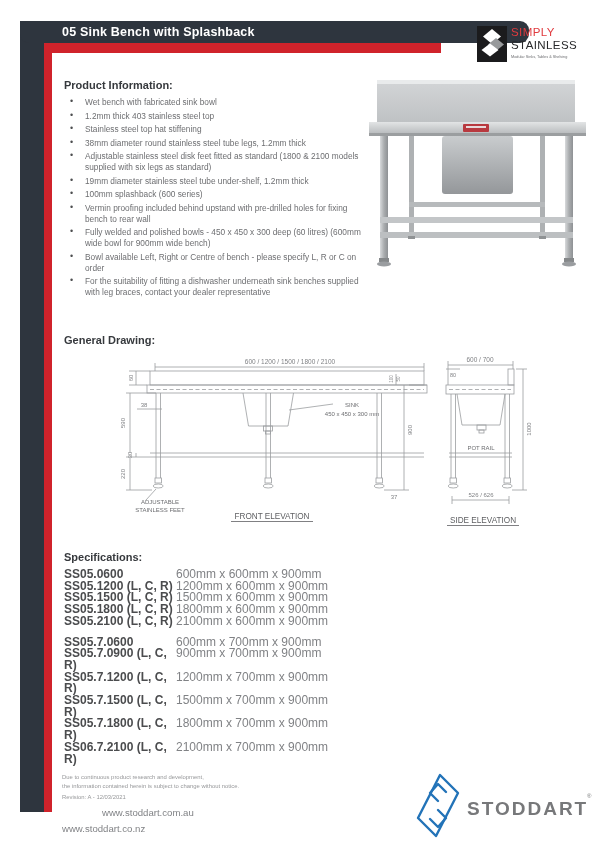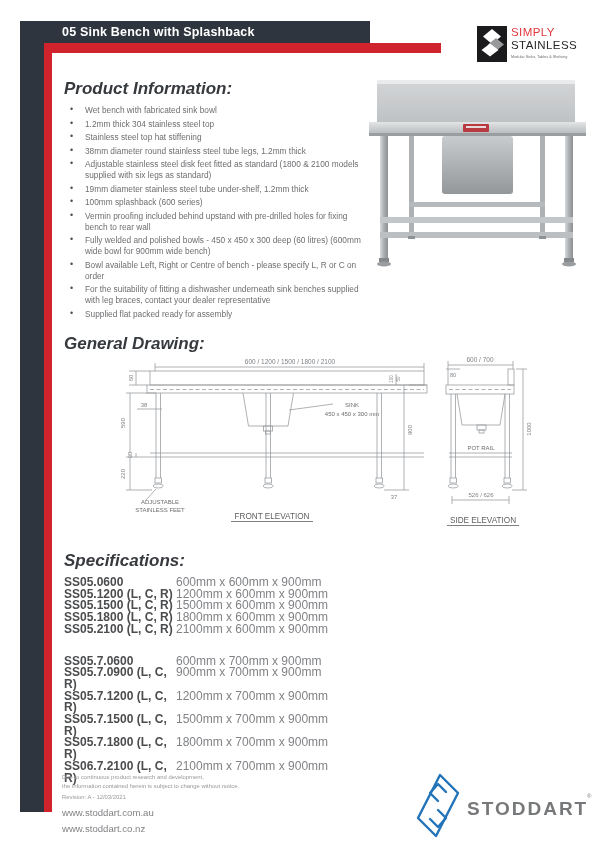--- a/index.html
+++ b/index.html
@@ -9,33 +9,33 @@
     background: #ffffff;
     font-family: "Liberation Sans", sans-serif;
     overflow: hidden;
     color: #6d6e71;
   }
   .abs { position: absolute; }
 
   
   .bar-left-navy  { left:20px; top:21px; width:24px; height:791px; background:#2e353e; }
   .bar-left-red   { left:44px; top:43px; width:8px;  height:769px; background:#d0232b; }
-  .header-navy    { left:20px; top:21px; width:350px; height:22px; background:#2e353e; }
+  .header-navy    { left:20px; top:21px; width:509px; height:22px; background:#2e353e;border-radius:9px; }
   .header-red     { left:44px; top:43px; width:397px; height:10px; background:#d0232b; }
   .page-title {
     padding-left:42px; line-height:22px; color:#ffffff;
     font-size:12.5px; font-weight:bold; letter-spacing:0.2px; white-space:nowrap;
   }
 
   
   .brand { left:477px; top:15px; width:118px; height:42px;margin-top:8px; }
 
   
   .product-info { left:64px; top:79px; width:300px; }
-  .section-heading { font-size:17px; font-weight:bold; color:#36393d; margin-bottom:6px;font-style:italic; }
+  .section-heading { font-size:11px; font-weight:bold; color:#36393d; margin-bottom:6px; }
   ul.bullets { list-style:none; }
   ul.bullets li {
     position:relative; padding-left:21px; font-size:8.3px; line-height:1.32;
     color:#6d6e71; margin-bottom:2.6px;
   }
   ul.bullets li::before { content:"•"; position:absolute; left:6px; top:-1px; color:#4d4e50; font-size:9px; }
   ul.bullets li.strong { font-weight:bold; color:#4b4c4e; }
 
   
   .photo { left:360px; top:66px; }
@@ -43,28 +43,28 @@
   
   .drawing-heading { left:64px; top:334px; }
   .drawing-svg { left:0; top:352px; }
   .drawing-svg text { font-family:"Liberation Sans", sans-serif; }
 
   
   .specs { left:64px; top:551px; width:330px; }
   .spec-row { display:flex; font-size:12px; line-height:11.7px; }
   .spec-code { width:112px; font-weight:bold; color:#4b4c4e; }
   .spec-size { color:#808285; }
-  .spec-group2 { margin-top:20px; }
+  .spec-group2 { margin-top:9px; }
 
   
   .footer-text { left:62px; top:773px; width:320px; }
   .disclaimer { font-size:5.9px; color:#97989a; line-height:1.45; }
   .revision { font-size:5.9px; color:#97989a; margin-top:4px; }
   .website { display:block; font-size:9.6px; color:#808285; text-decoration:none; margin-top:4px; line-height:1.25; }
-  .website:first-of-type { margin-top:7px; }
+  .website:first-of-type { margin-top:7px;margin-left:40px; }
   .stoddart { left:415px; top:772px; }
 </style>
 </head>
 <body>
 
 <div class="abs bar-left-navy"></div>
 <div class="abs bar-left-red"></div>
 <div class="abs header-navy">
   <div class="page-title">05 Sink Bench with Splashback</div>
 </div>
@@ -79,31 +79,30 @@
     <text x="34" y="13" font-size="11.5" fill="#e03a3e" letter-spacing="0.4">SIMPLY</text>
     <text x="34" y="26" font-size="11.5" fill="#27282a" letter-spacing="0.4">STAINLESS</text>
     <text x="34" y="35" font-size="3.8" fill="#6d6e71">Modular Sinks, Tables &amp; Shelving</text>
   </svg>
 </div>
 
 <div class="abs product-info">
   <div class="section-heading">Product Information:</div>
   <ul class="bullets">
     <li>Wet bench with fabricated sink bowl</li>
-    <li>1.2mm thick 304 stainless steel top</li>
+    <li>1.2mm thick 403 stainless steel top</li>
     <li>Stainless steel top hat stiffening</li>
     <li>38mm diameter round stainless steel tube legs, 1.2mm thick</li>
     <li>Adjustable stainless steel disk feet fitted as standard (1800 &amp; 2100 models supplied with six legs as standard)</li>
     <li>19mm diameter stainless steel tube under-shelf, 1.2mm thick</li>
     <li>100mm splashback (600 series)</li>
     <li>Vermin proofing included behind upstand with pre-drilled holes for fixing bench to rear wall</li>
     <li>Fully welded and polished bowls - 450 x 450 x 300 deep (60 litres) (600mm wide bowl for 900mm wide bench)</li>
     <li>Bowl available Left, Right or Centre of bench - please specify L, R or C on order</li>
     <li>For the suitability of fitting a dishwasher underneath sink benches supplied with leg braces, contact your dealer representative</li>
-    <li>Supplied flat packed ready for assembly</li>
   </ul>
 </div>
 
 <div class="abs photo">
   <svg width="235" height="212" viewBox="0 0 235 212">
     <defs>
       <linearGradient id="gTop" x1="0" y1="0" x2="0" y2="1">
         <stop offset="0" stop-color="#e2e4e5"></stop>
           <stop offset="1" stop-color="#b4b7b9"></stop>
       </linearGradient>

